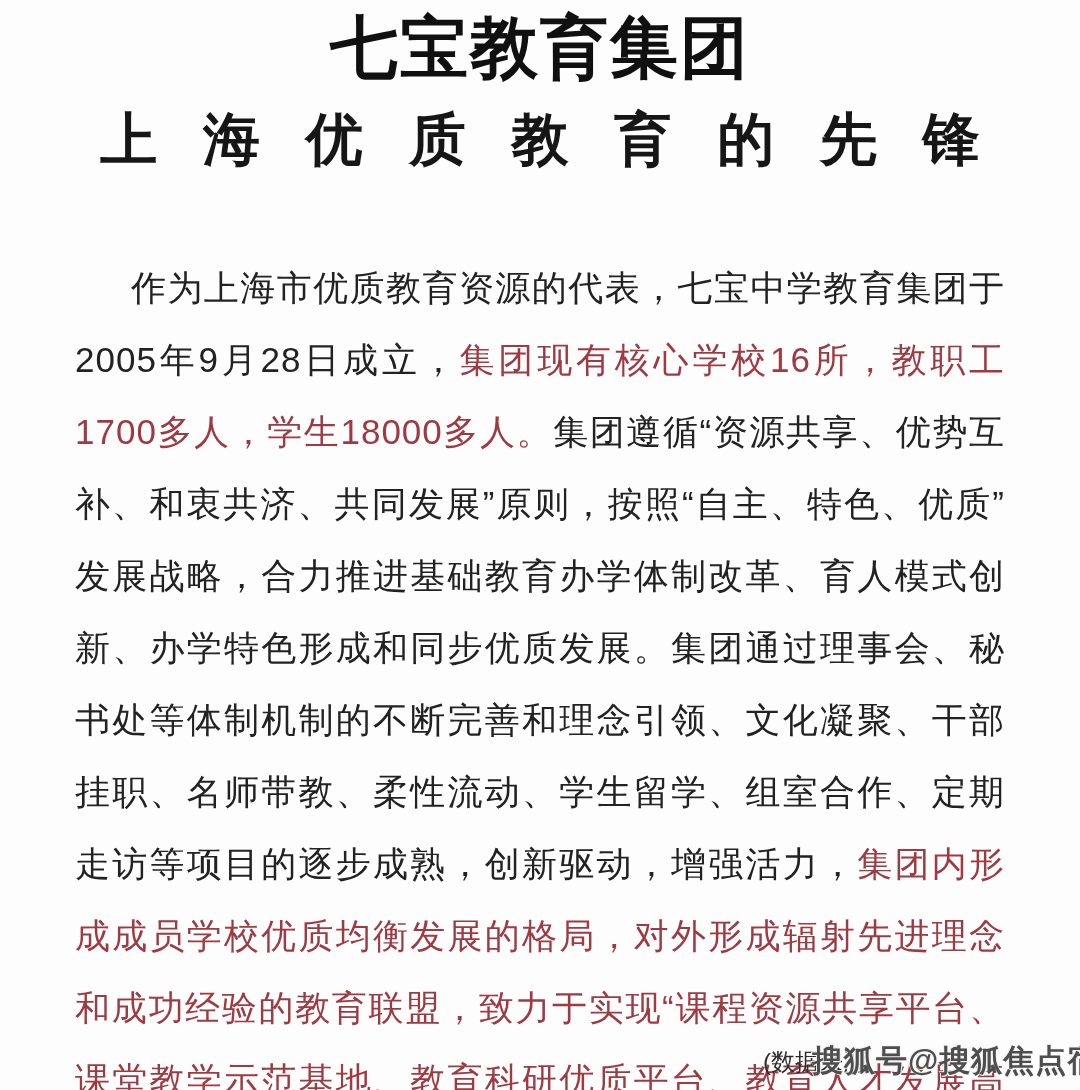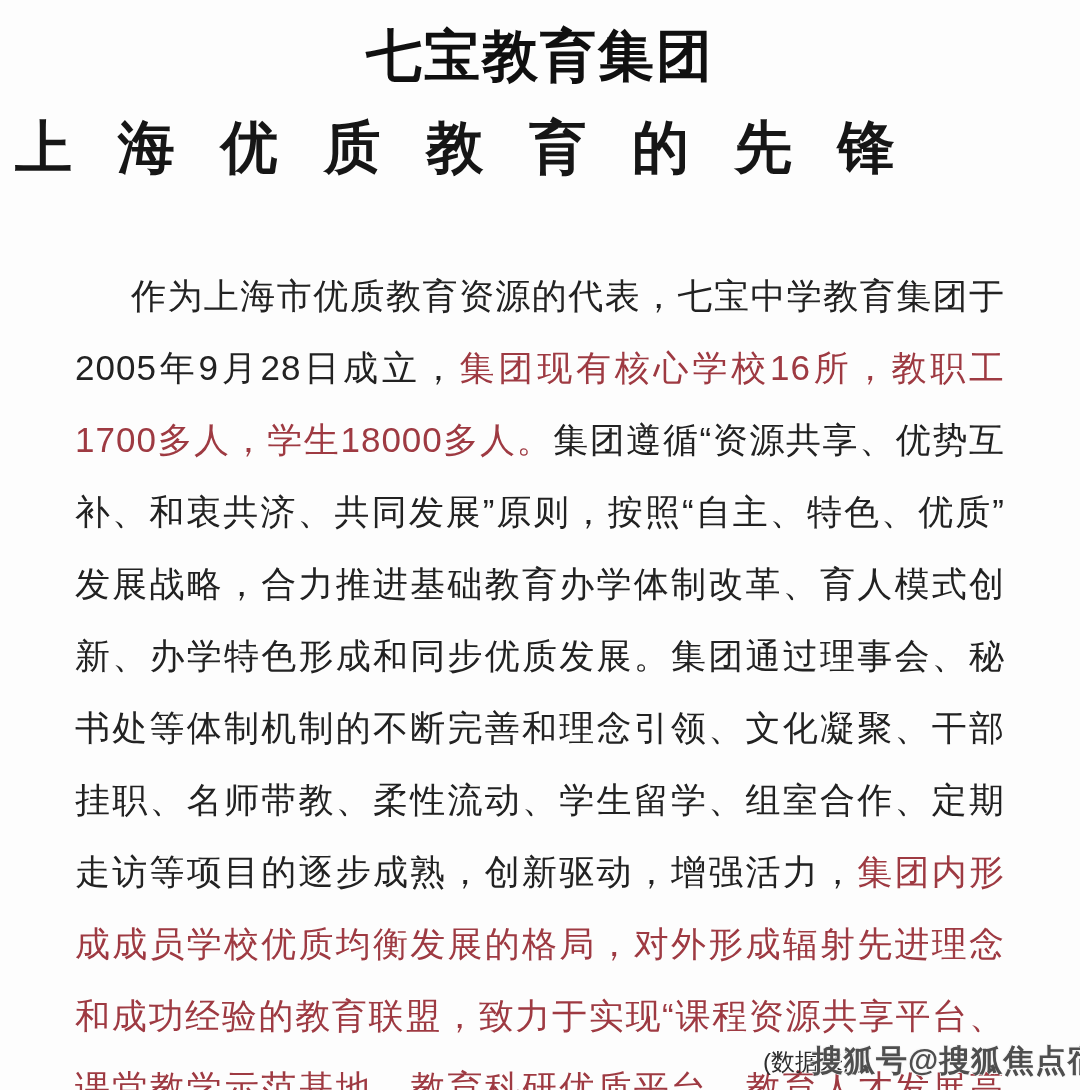--- a/index.html
+++ b/index.html
@@ -11,31 +11,32 @@
     position: relative;
     width: 1080px;
     height: 1090px;
     overflow: hidden;
     background: #fdfdfd;
     font-family: "Liberation Sans", sans-serif;
     color: #1e1e1e;
   }
   .page-title {
     margin: 0;
-    padding-top: 8px;
+    padding-top: 0;
     text-align: center;
     font-family: "Liberation Serif", serif;
     font-weight: 700;
-    font-size: 56px;
+    font-size: 68px;
     line-height: 96px;
     letter-spacing: 2px;
     color: #101010;
   }
   .page-subtitle {
     margin: 8px 0 0 0;
+    text-align: center;
     font-weight: 600;
     font-size: 57px;
     line-height: 70px;
     letter-spacing: 15px;
     text-indent: 15px; 
     color: #161616;
   }
   .body-paragraph {
     width: 930px;
     margin: 78px auto 0 auto;

